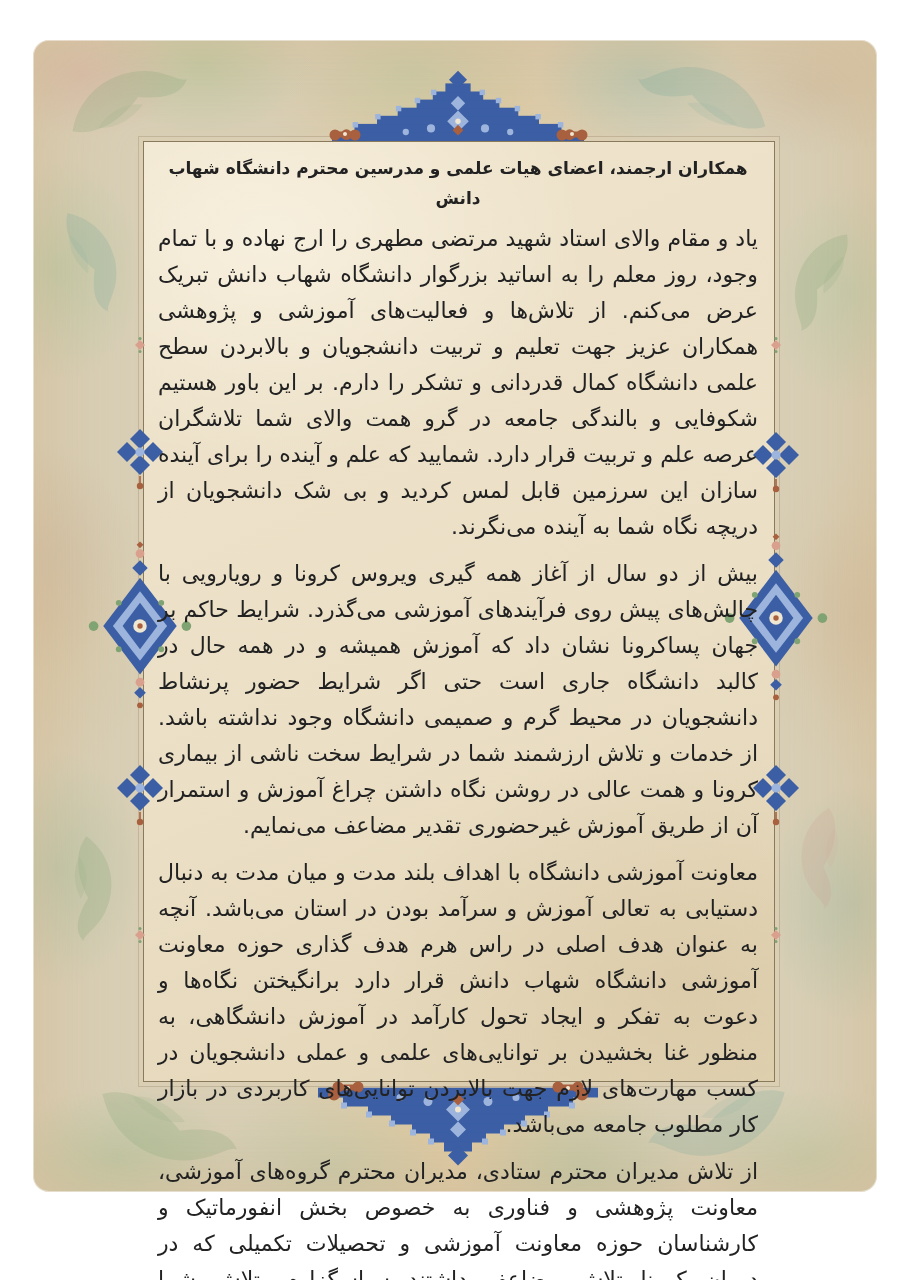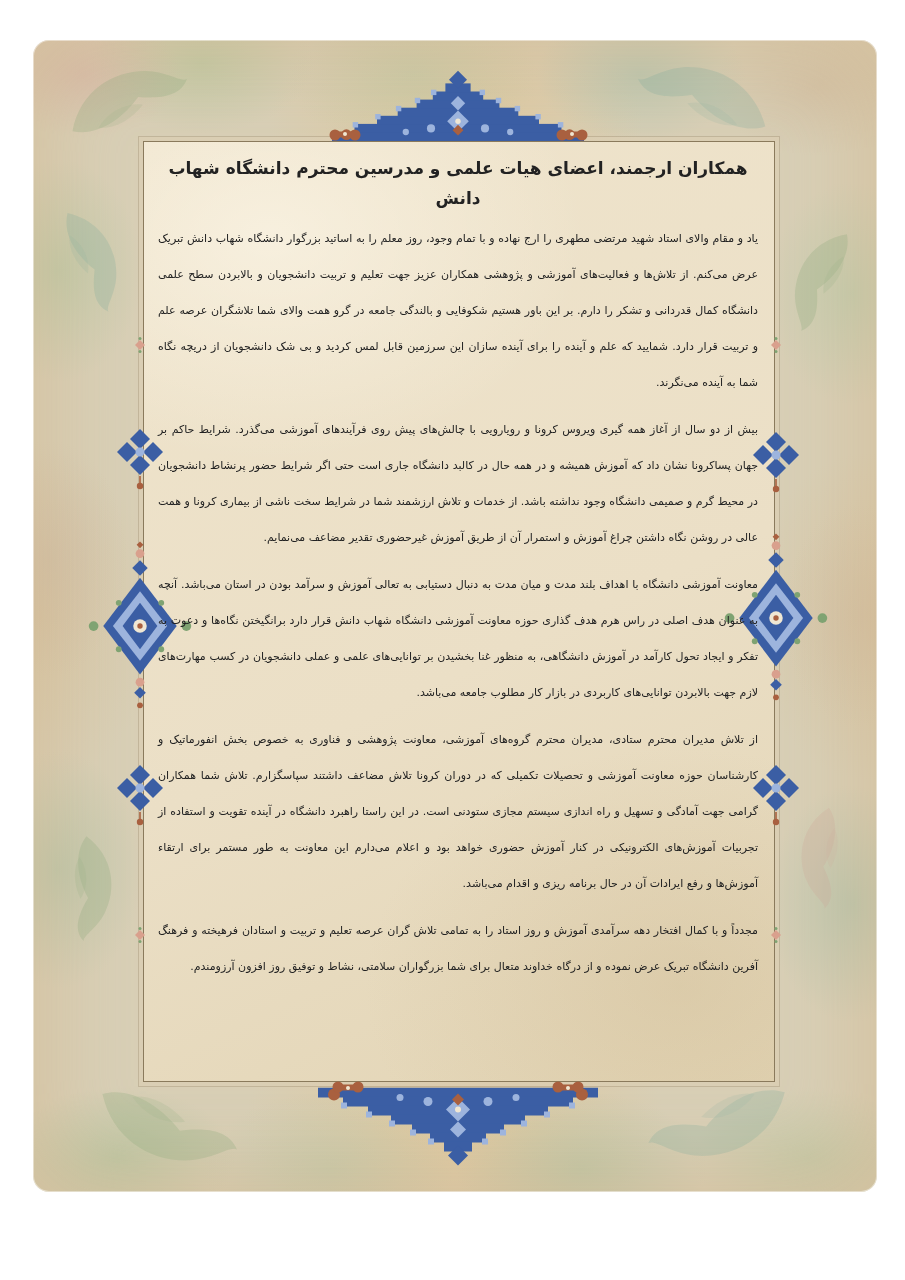--- a/index.html
+++ b/index.html
@@ -61,21 +61,21 @@
 
   .ornament{position:absolute;z-index:2;}
   .ob{fill:var(--ornament-blue);} .obl{fill:var(--ornament-blue-light);}
   .orr{fill:var(--ornament-rust);} .opk{fill:var(--ornament-pink);}
   .ogr{fill:var(--ornament-green);} .ocr{fill:var(--ornament-cream);}
 
   
   .content{position:absolute;left:143px;top:141px;width:630px;z-index:3;direction:rtl;
     color:var(--ink);padding:12px 15px 0 15px;box-sizing:border-box;}
   .title{font-size:17px;font-weight:bold;text-align:center;line-height:30px;margin:0 0 8px 0;}
-  .para{font-size:11px;line-height:36px;text-align:justify;margin:0 0 11px 0;}
+  .para{font-size:22px;line-height:36px;text-align:justify;margin:0 0 11px 0;}
   .defs{position:absolute;width:0;height:0;overflow:hidden;}
 </style>
 </head>
 <body>
 
 <svg class="defs" xmlns="http://www.w3.org/2000/svg" aria-hidden="true">
   <defs>
     <symbol id="sym-crest" viewBox="0 0 300 80">
       <rect class="ob" x="10" y="70" width="280" height="10"></rect>
       <rect class="ob" x="35" y="61" width="230" height="10"></rect>

